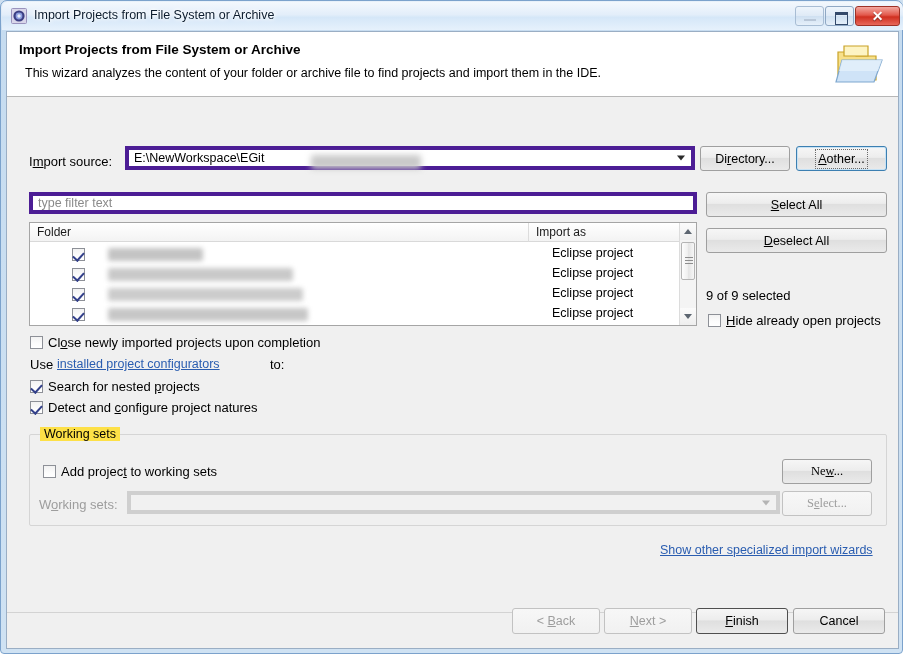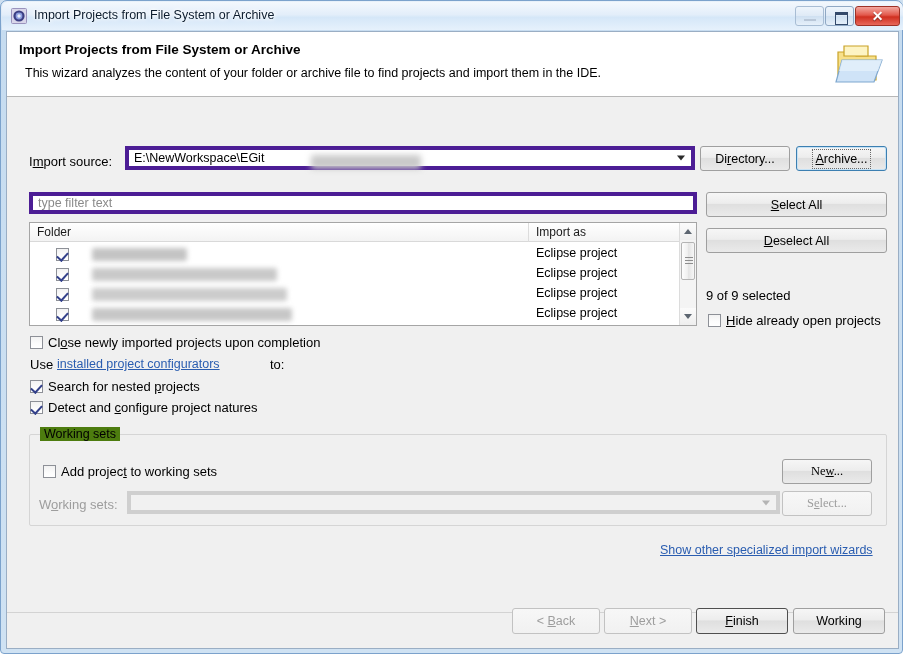--- a/index.html
+++ b/index.html
@@ -155,21 +155,21 @@
     background: linear-gradient(to bottom, #ffffff 0%, #f3f3f3 100%);
     border-bottom: 1px solid #d9d9d9;
   }
   .th {
     position: absolute; top: 2px; font-size: 12px; color: #1a1a1a;
   }
   .th.c1 { left: 7px; }
   .th.c2 { left: 506px; }
   .th-sep { position: absolute; left: 498px; top: 0; width: 1px; height: 19px; background: #dcdcdc; }
 
-  .trow { position: absolute; left: 0; width: 100%; height: 20px; padding-left: 46px; }
+  .trow { position: absolute; left: 16px; width: 100%; height: 20px; padding-left: 46px; }
   .row-cb { position: absolute; left: 26px; top: 3px; }
   .row-blur {
     position: absolute; top: 3px;
     border-radius: 2px;
     filter: blur(2.5px);
   }
   .row-importas { position: absolute; left: 506px; top: 1px; font-size: 12.5px; color: #000; }
 
   .vscroll {
     position: absolute; right: 0; top: 0; width: 17px; height: 102px;
@@ -197,21 +197,21 @@
     background: repeating-linear-gradient(to bottom, #8d8d8d 0 1px, transparent 1px 3px);
   }
 
   
   .group {
     position: absolute; left: 22px; top: 402px; width: 858px; height: 92px;
     border: 1px solid #d5d5d5; border-radius: 2px;
   }
   .group-title {
     position: absolute; left: 10px; top: -8px; padding: 0 4px;
-    background: #4d7c0f; font-size: 12.5px; color: #000;
+    background: #fde047; font-size: 12.5px; color: #000;
   }
 
   
   .bottom-sep { position: absolute; left: 0; top: 580px; width: 891px; height: 1px; background: #d3d3d3; }
 </style>
 </head>
 <body>
 
 <div id="screen">
   <div class="win-frame">
@@ -257,21 +257,21 @@
         <span class="val">E:\NewWorkspace\EGit</span>
         <span style="position:absolute;left:182px;top:5px;width:110px;height:14px;background:#c9c9c9;border-radius:2px;filter:blur(3px);"></span>
         <span class="combo-arrow"></span>
       </div>
 
       <div class="btn" style="left:693px; top:114px; width:90px; height:25px;">
         <span class="inner"><span>Di</span><u class="mn">r</u><span>ectory...</span></span>
       </div>
 
       <div class="btn focus" style="left:789px; top:114px; width:91px; height:25px;">
-        <span class="inner"><span></span><u class="mn">A</u><span>rchive...</span></span>
+        <span class="inner"><span></span><u class="mn">A</u><span>other...</span></span>
       </div>
 
       <div class="field" style="left:22px; top:160px; width:668px; height:22px;">
         <span class="ph">type filter text</span>
       </div>
 
       <div class="table-box">
         <div class="thead">
           <span class="th c1">Folder</span>
           <span class="th-sep"></span>
@@ -384,18 +384,18 @@
 
       <div class="btn dis" style="left:597px; top:576px; width:88px; height:26px;">
         <span class="inner"><span></span><u class="mn">N</u><span>ext &gt;</span></span>
       </div>
 
       <div class="btn default" style="left:689px; top:576px; width:92px; height:26px;">
         <span class="inner"><span></span><u class="mn">F</u><span>inish</span></span>
       </div>
 
       <div class="btn" style="left:786px; top:576px; width:92px; height:26px;">
-        <span class="inner">Working</span>
+        <span class="inner">Cancel</span>
       </div>
 
     </div>
   </div>
 </div>
 
 </body></html>

